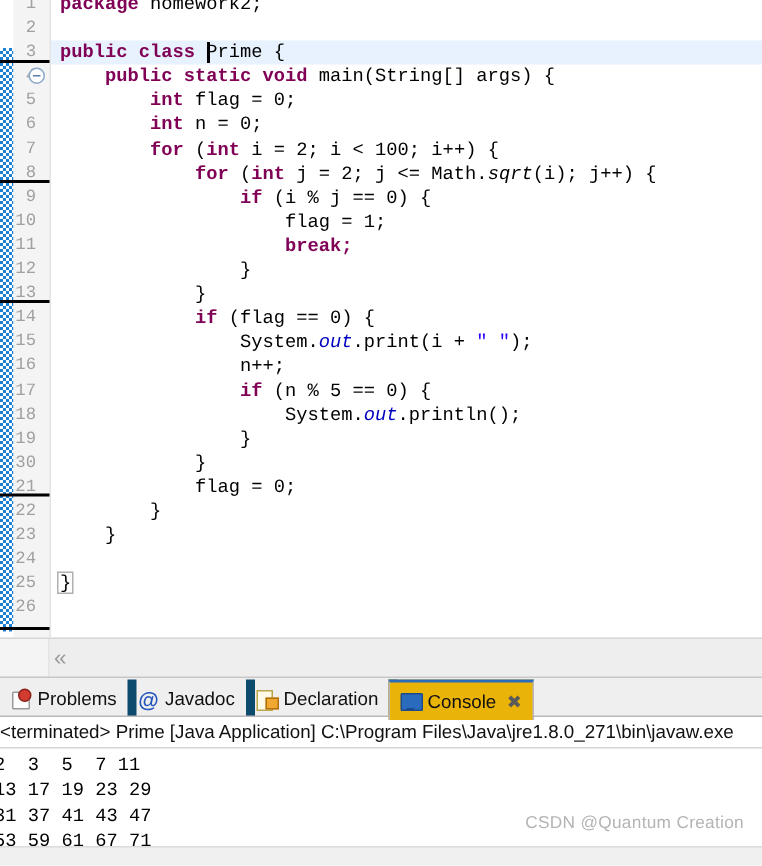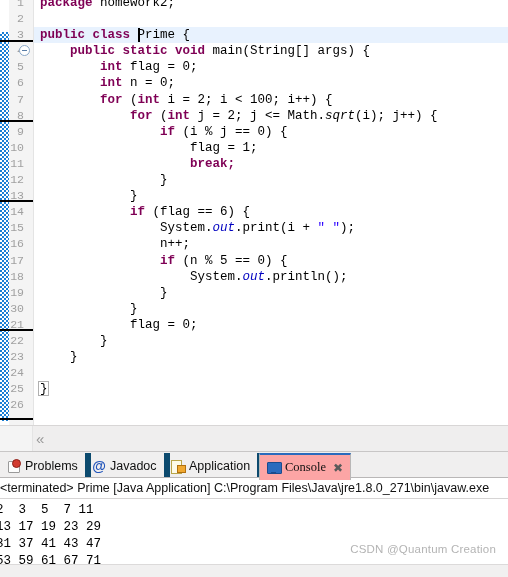--- a/index.html
+++ b/index.html
@@ -91,23 +91,23 @@
   .tabsbar:after{
     content:"";position:absolute;left:0;bottom:0;width:508px;height:1px;background:#b9b7b7;
   }
   .tab{
     position:absolute;top:1px;height:26px;box-sizing:border-box;
     display:flex;align-items:center;gap:4px;padding:0 7px;
     font-size:12.5px;color:#101010;white-space:nowrap;
     border-right:6px solid #0c4a6e;
   }
   .tab.active{
-    background:#fca5a5;border-top:2px solid #2b6bbd;
+    background:#eab308;border-top:2px solid #2b6bbd;
     border-left:1px solid #b9b7b7;border-right:1px solid #b9b7b7;
-    z-index:3;height:27px;font-family:Liberation Serif, serif;
+    z-index:3;height:27px;
   }
   .tabicon{width:14px;height:14px;position:relative;flex:0 0 14px;}
   .ic-problems:before{
     content:"";position:absolute;left:1px;top:2px;width:10px;height:10px;
     background:#fdfdfd;border:1px solid #9a9a9a;border-radius:1px;
   }
   .ic-problems:after{
     content:"";position:absolute;left:5px;top:0px;width:7px;height:7px;border-radius:50%;
     background:#d23b30;border:1px solid #8c2018;
   }
@@ -184,21 +184,21 @@
           <div class="row"><span class="lineno" style="left: -34px; width: 24px;">4</span><span class="codetext"><span class="pl">    </span><span class="kw">public static void </span><span class="pl">main(String[] args) {</span></span><span class="fold" style="left: -15px;"></span></div>
           <div class="row"><span class="lineno" style="left: -34px; width: 24px;">5</span><span class="codetext"><span class="pl">        </span><span class="kw">int </span><span class="pl">flag = 0;</span></span></div>
           <div class="row"><span class="lineno" style="left: -34px; width: 24px;">6</span><span class="codetext"><span class="pl">        </span><span class="kw">int </span><span class="pl">n = 0;</span></span></div>
           <div class="row"><span class="lineno" style="left: -34px; width: 24px;">7</span><span class="codetext"><span class="pl">        </span><span class="kw">for </span><span class="pl">(</span><span class="kw">int </span><span class="pl">i = 2; i &lt; 100; i++) {</span></span></div>
           <div class="row"><span class="lineno" style="left: -34px; width: 24px;">8</span><span class="codetext"><span class="pl">            </span><span class="kw">for </span><span class="pl">(</span><span class="kw">int </span><span class="pl">j = 2; j &lt;= Math.</span><span class="mth">sqrt</span><span class="pl">(i); j++) {</span></span></div>
           <div class="row"><span class="lineno" style="left: -34px; width: 24px;">9</span><span class="codetext"><span class="pl">                </span><span class="kw">if </span><span class="pl">(i % j == 0) {</span></span></div>
           <div class="row"><span class="lineno" style="left: -34px; width: 24px;">10</span><span class="codetext"><span class="pl">                    flag = 1;</span></span></div>
           <div class="row"><span class="lineno" style="left: -34px; width: 24px;">11</span><span class="codetext"><span class="pl">                    </span><span class="kw">break;</span></span></div>
           <div class="row"><span class="lineno" style="left: -34px; width: 24px;">12</span><span class="codetext"><span class="pl">                }</span></span></div>
           <div class="row"><span class="lineno" style="left: -34px; width: 24px;">13</span><span class="codetext"><span class="pl">            }</span></span></div>
-          <div class="row"><span class="lineno" style="left: -34px; width: 24px;">14</span><span class="codetext"><span class="pl">            </span><span class="kw">if </span><span class="pl">(flag == 6) {</span></span></div>
+          <div class="row"><span class="lineno" style="left: -34px; width: 24px;">14</span><span class="codetext"><span class="pl">            </span><span class="kw">if </span><span class="pl">(flag == 0) {</span></span></div>
           <div class="row"><span class="lineno" style="left: -34px; width: 24px;">15</span><span class="codetext"><span class="pl">                System.</span><span class="fld">out</span><span class="pl">.print(i + </span><span class="str">" "</span><span class="pl">);</span></span></div>
           <div class="row"><span class="lineno" style="left: -34px; width: 24px;">16</span><span class="codetext"><span class="pl">                n++;</span></span></div>
           <div class="row"><span class="lineno" style="left: -34px; width: 24px;">17</span><span class="codetext"><span class="pl">                </span><span class="kw">if </span><span class="pl">(n % 5 == 0) {</span></span></div>
           <div class="row"><span class="lineno" style="left: -34px; width: 24px;">18</span><span class="codetext"><span class="pl">                    System.</span><span class="fld">out</span><span class="pl">.println();</span></span></div>
           <div class="row"><span class="lineno" style="left: -34px; width: 24px;">19</span><span class="codetext"><span class="pl">                }</span></span></div>
           <div class="row"><span class="lineno" style="left: -34px; width: 24px;">30</span><span class="codetext"><span class="pl">            }</span></span></div>
           <div class="row"><span class="lineno" style="left: -34px; width: 24px;">21</span><span class="codetext"><span class="pl">            flag = 0;</span></span></div>
           <div class="row"><span class="lineno" style="left: -34px; width: 24px;">22</span><span class="codetext"><span class="pl">        }</span></span></div>
           <div class="row"><span class="lineno" style="left: -34px; width: 24px;">23</span><span class="codetext"><span class="pl">    }</span></span></div>
           <div class="row"><span class="lineno" style="left: -34px; width: 24px;">24</span><span class="codetext"><span class="pl"></span></span></div>
@@ -217,21 +217,21 @@
       <div class="tab" style="left: 0px;">
         <span class="tabicon ic-problems"></span>
         <span>Problems</span>
       </div>
       <div class="tab" style="left: 85px;">
         <span class="tabicon ic-at">@</span>
         <span>Javadoc</span>
       </div>
       <div class="tab" style="left: 164px;">
         <span class="tabicon ic-decl"></span>
-        <span>Application</span>
+        <span>Declaration</span>
       </div>
       <div class="tab active" style="left: 259px;">
         <span class="tabicon ic-console"></span>
         <span>Console</span>
         <span class="tabclose">✖</span>
       </div>
     </div>
 
   <div class="console">
     <div class="console-head">&lt;terminated&gt; Prime [Java Application] C:\Program Files\Java\jre1.8.0_271\bin\javaw.exe</div>

